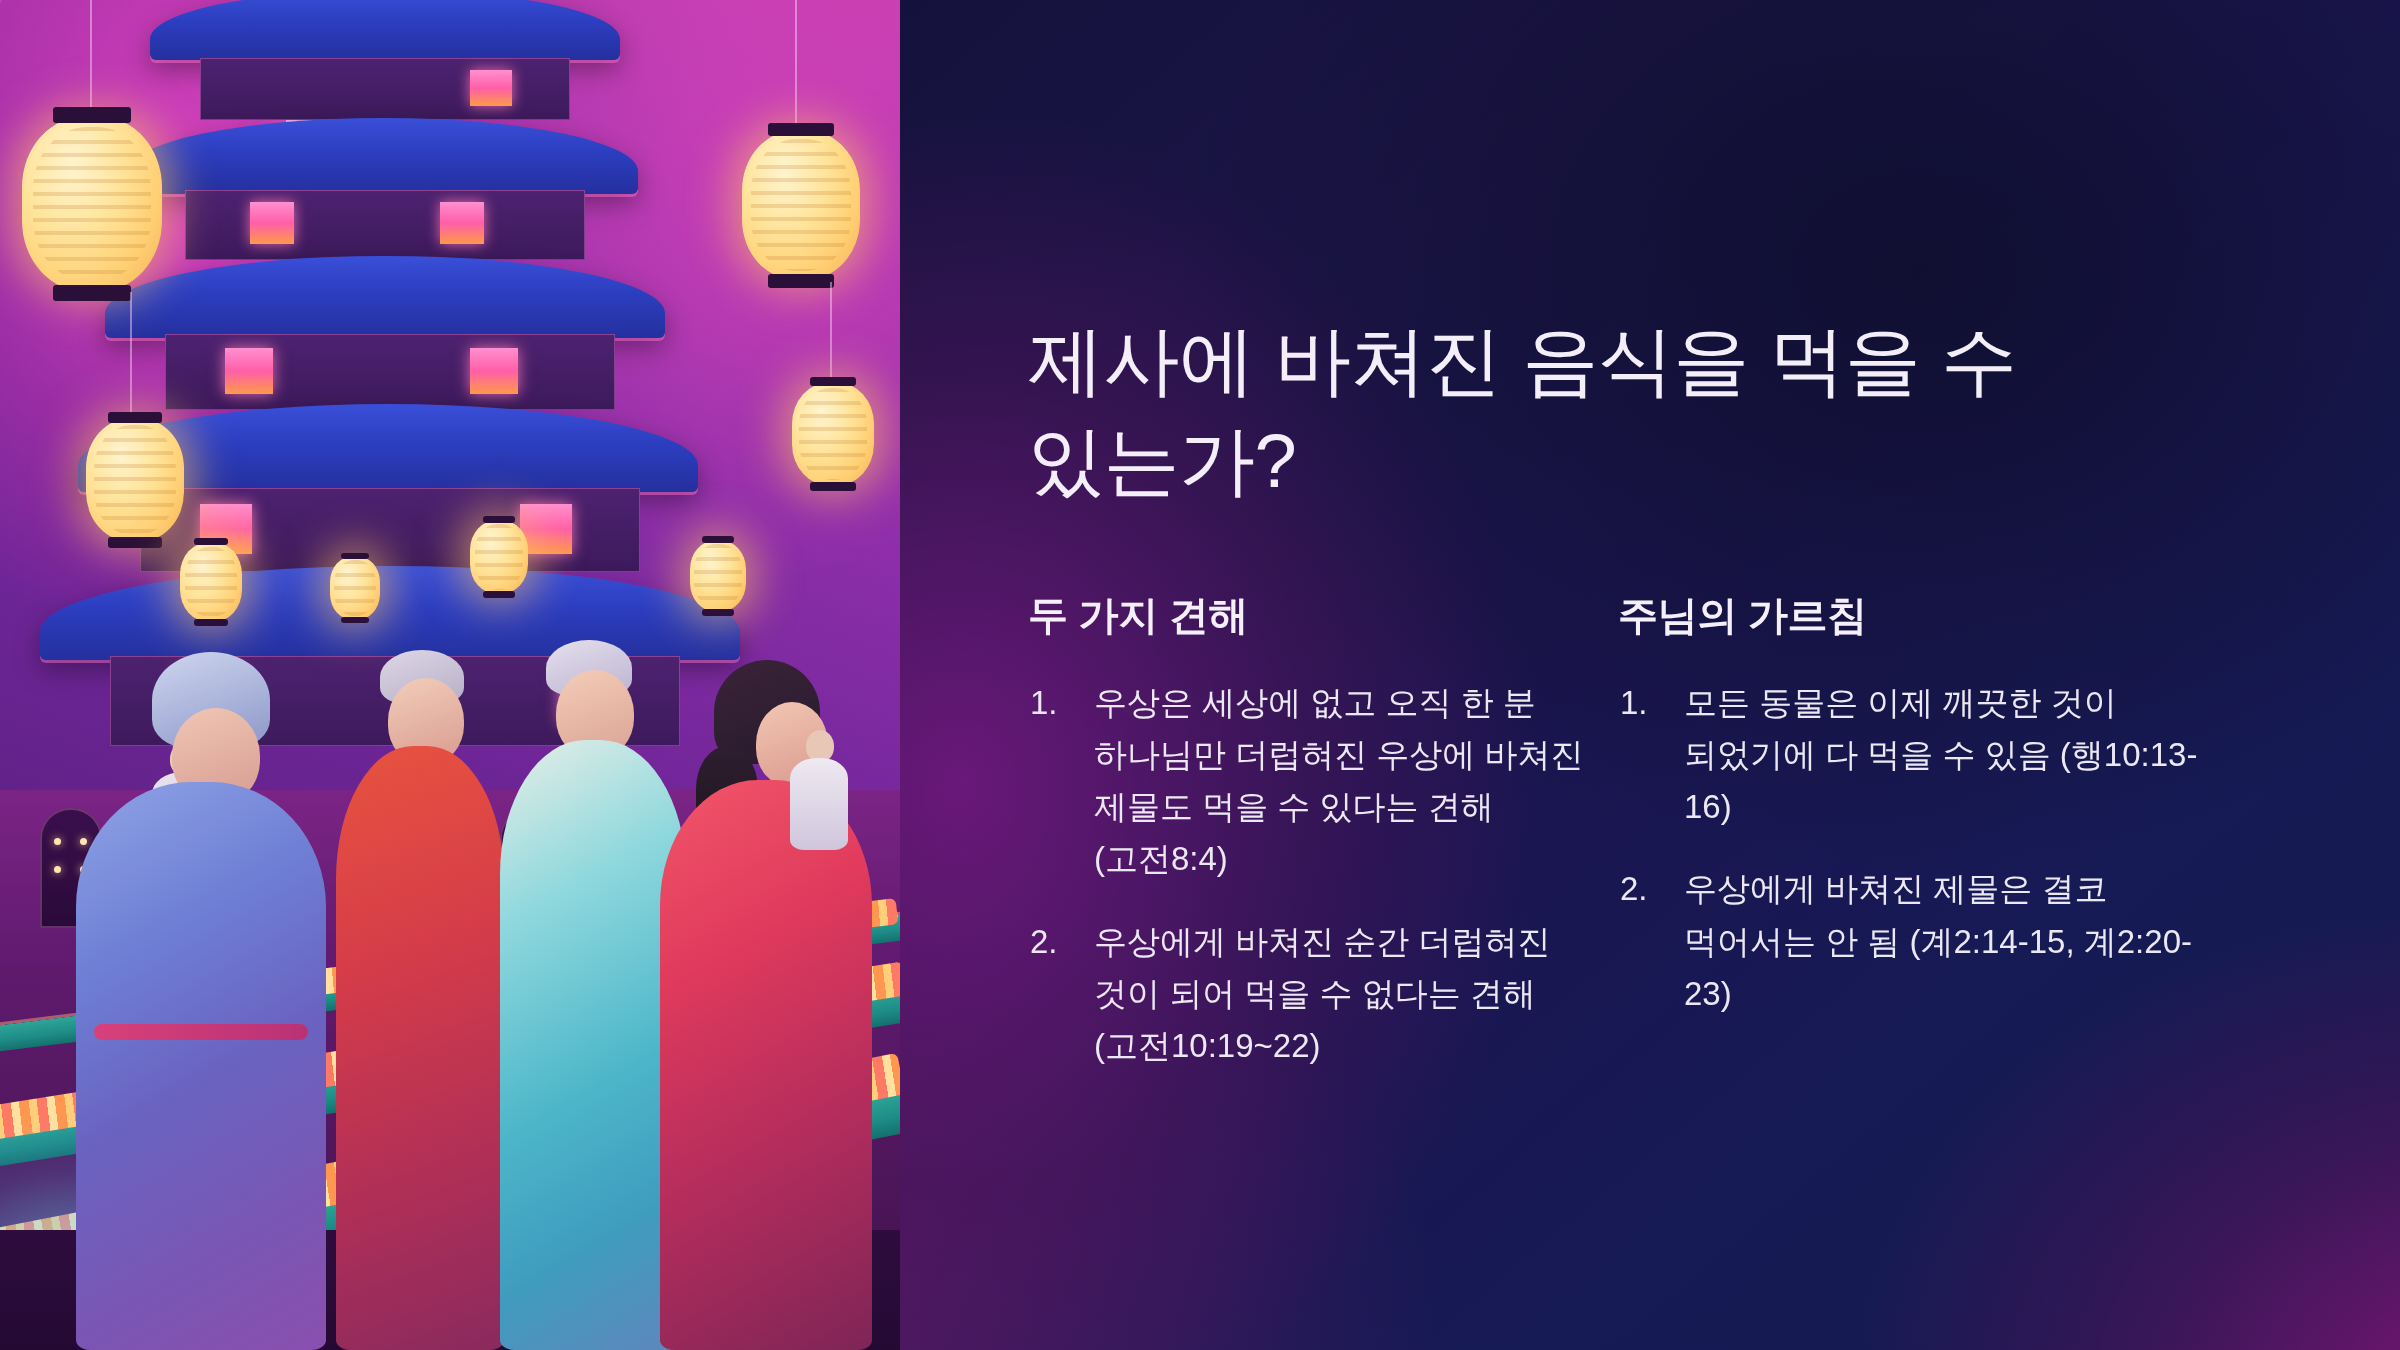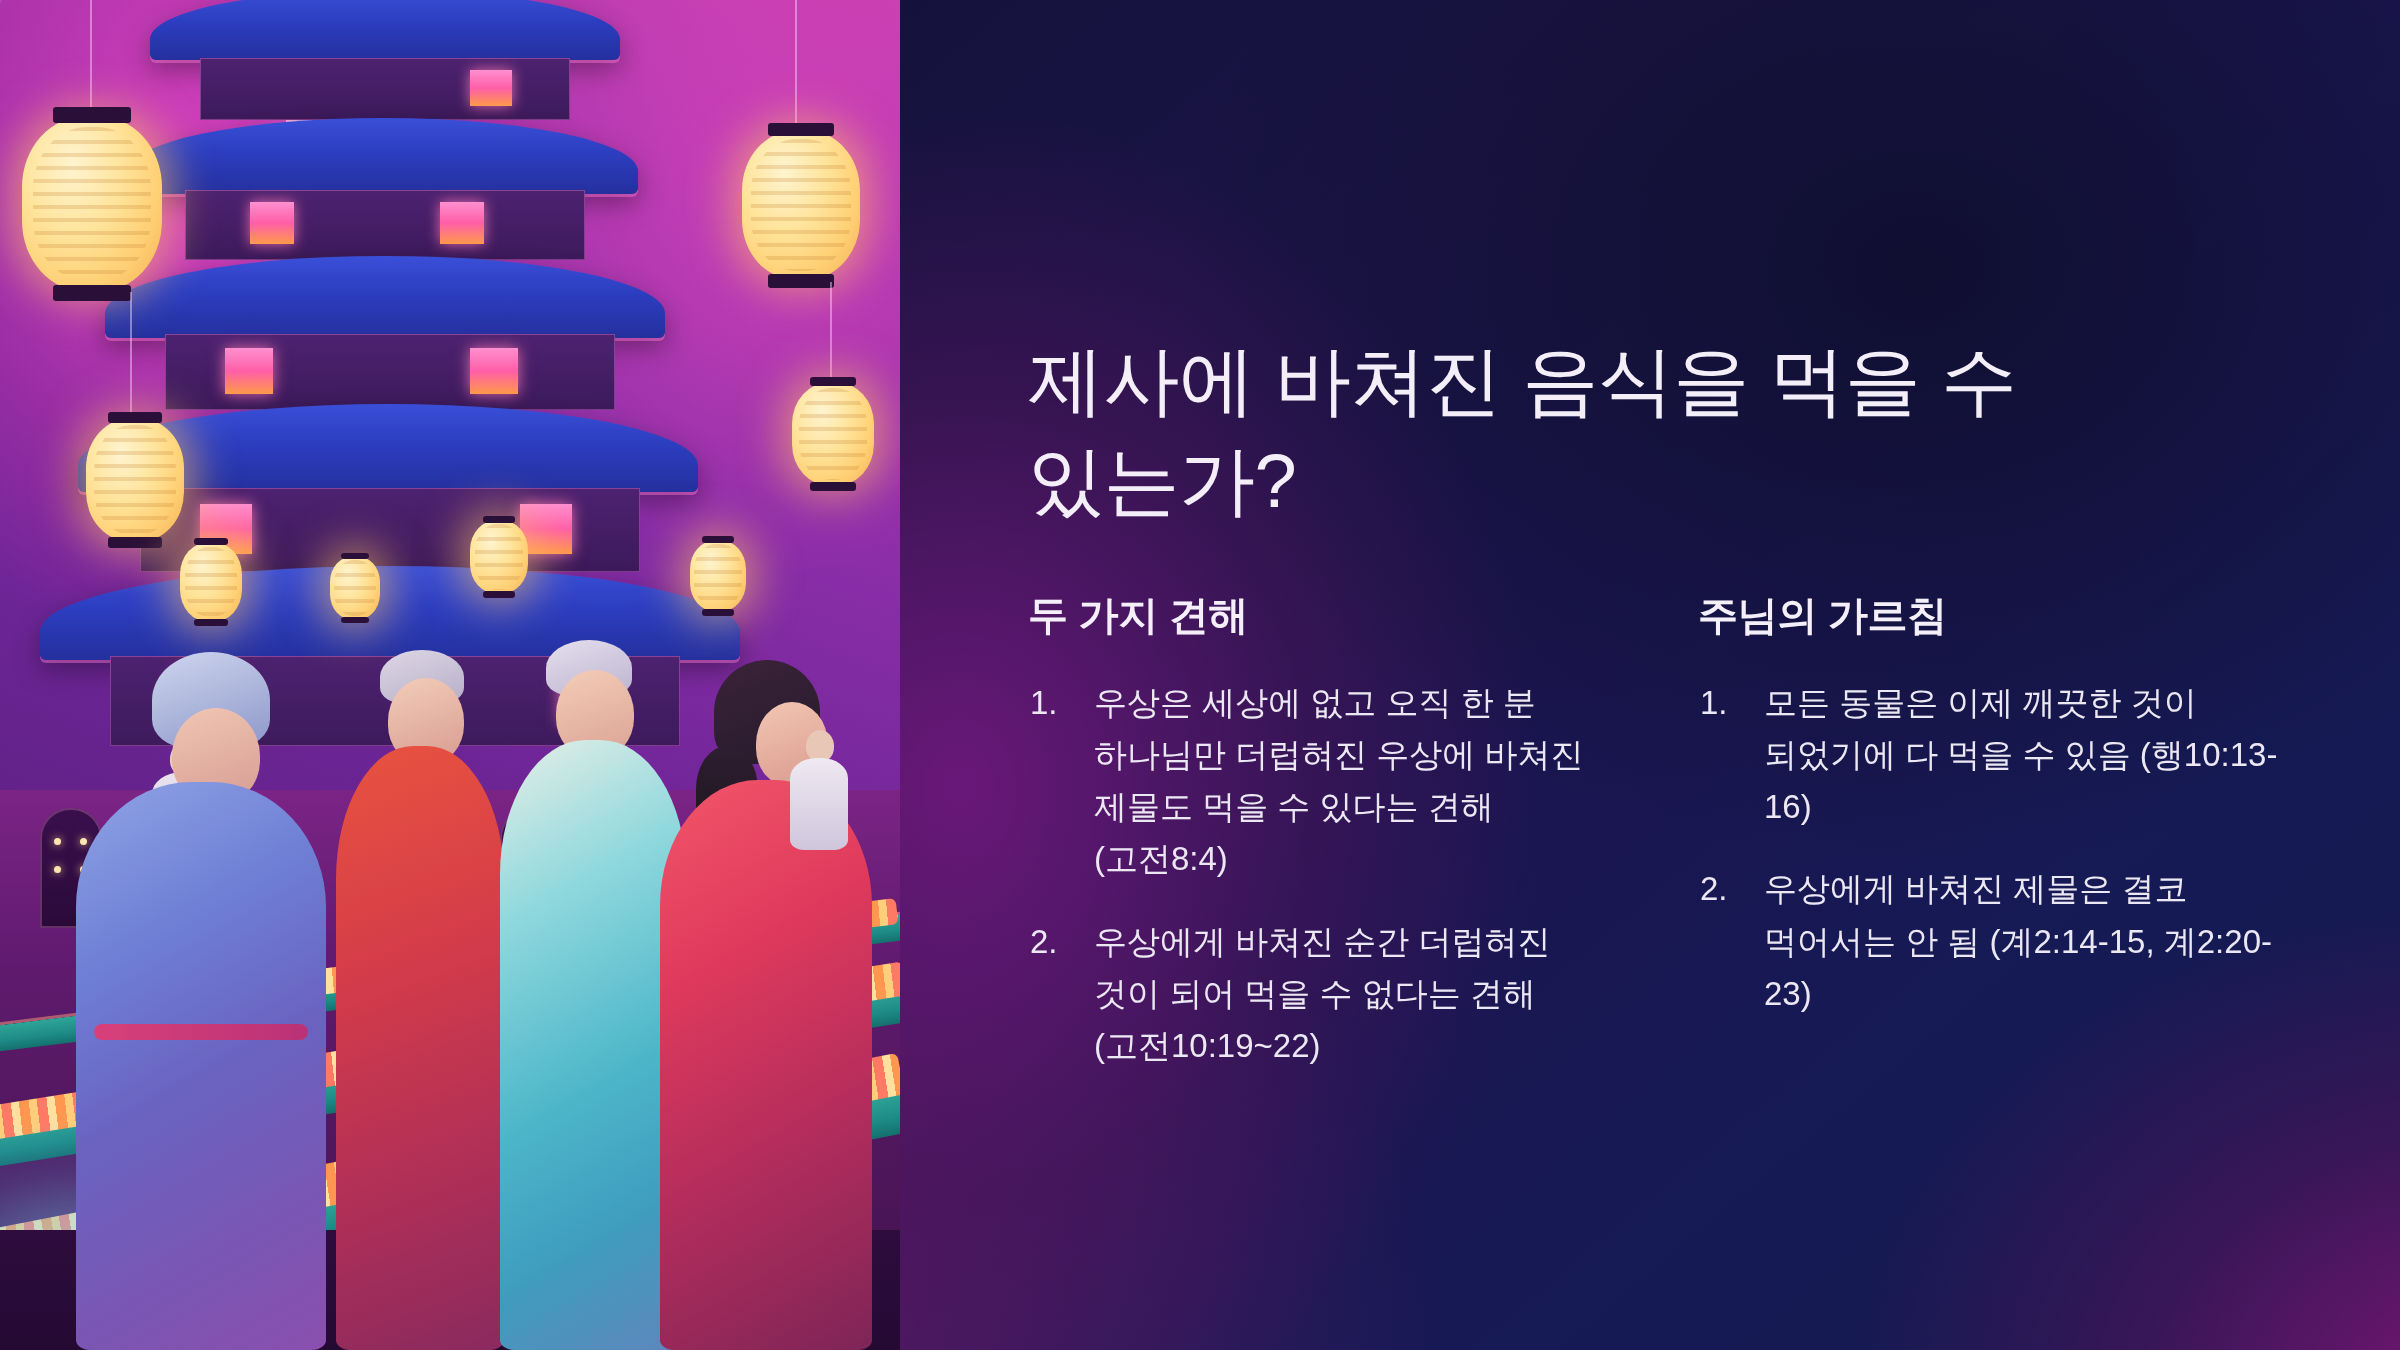--- a/index.html
+++ b/index.html
@@ -158,34 +158,33 @@
   .hair { position: absolute; border-radius: 50% 50% 30% 30%; }
   .sash { position: absolute; height: 16px; border-radius: 8px; }
   .floor {
     position: absolute; left: 0; bottom: 0; width: 900px; height: 120px;
     background: linear-gradient(180deg, #2e0c3e 0%, #240a33 100%);
   }
 
   
   .title {
     position: absolute;
-    left: 1028px; top: 280px; width: 1215px;
+    left: 1028px; top: 260px; width: 1215px;
     font-size: 76px;
     line-height: 1.32;
     font-weight: 400;
     color: #f3eef8;
     letter-spacing: -0.5px;
     word-break: keep-all;
   }
   .cols {
     position: absolute;
     left: 1028px; top: 588px;
     width: 1290px;
     display: flex;
-    gap: 80px;
   }
   .col { width: 590px; }
   .col-head {
     font-size: 40px;
     font-weight: 700;
     color: #f4eff8;
     margin: 0 0 34px 0;
     letter-spacing: -0.3px;
   }
   ol.items {

